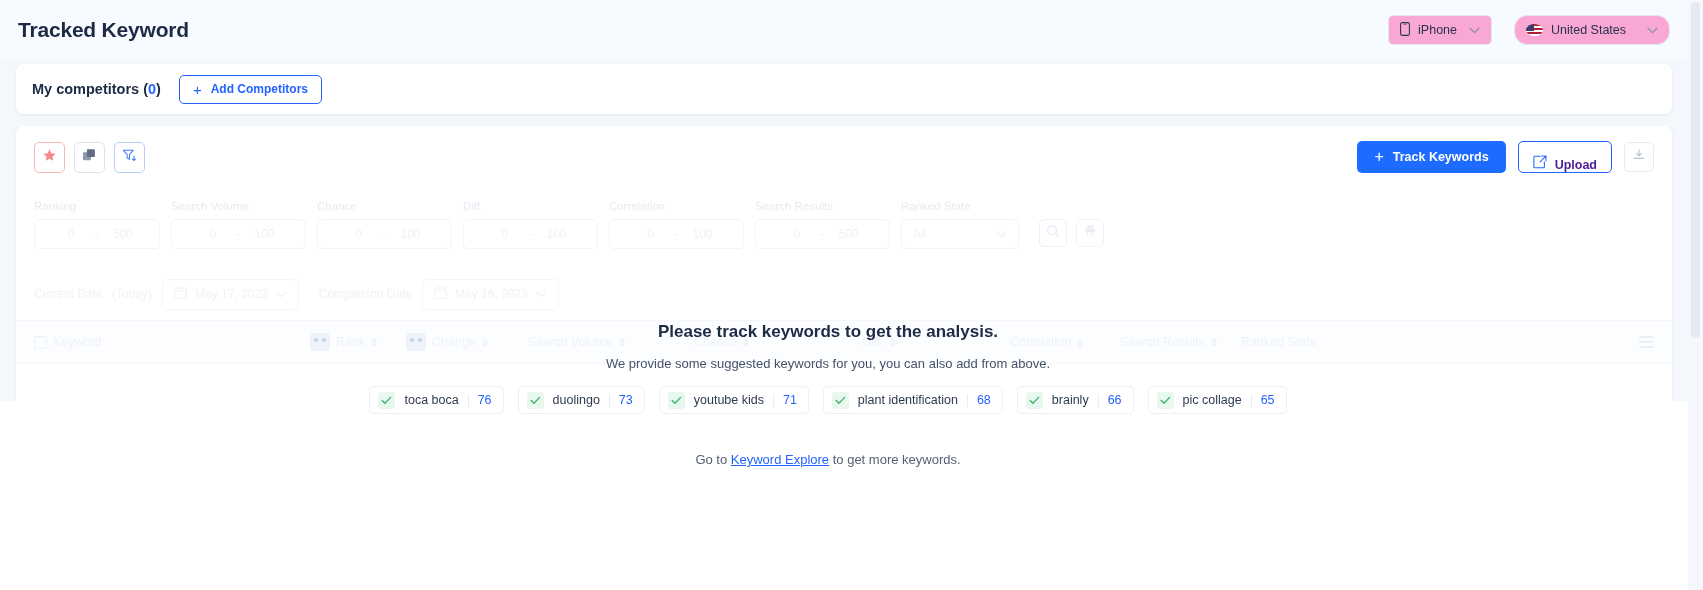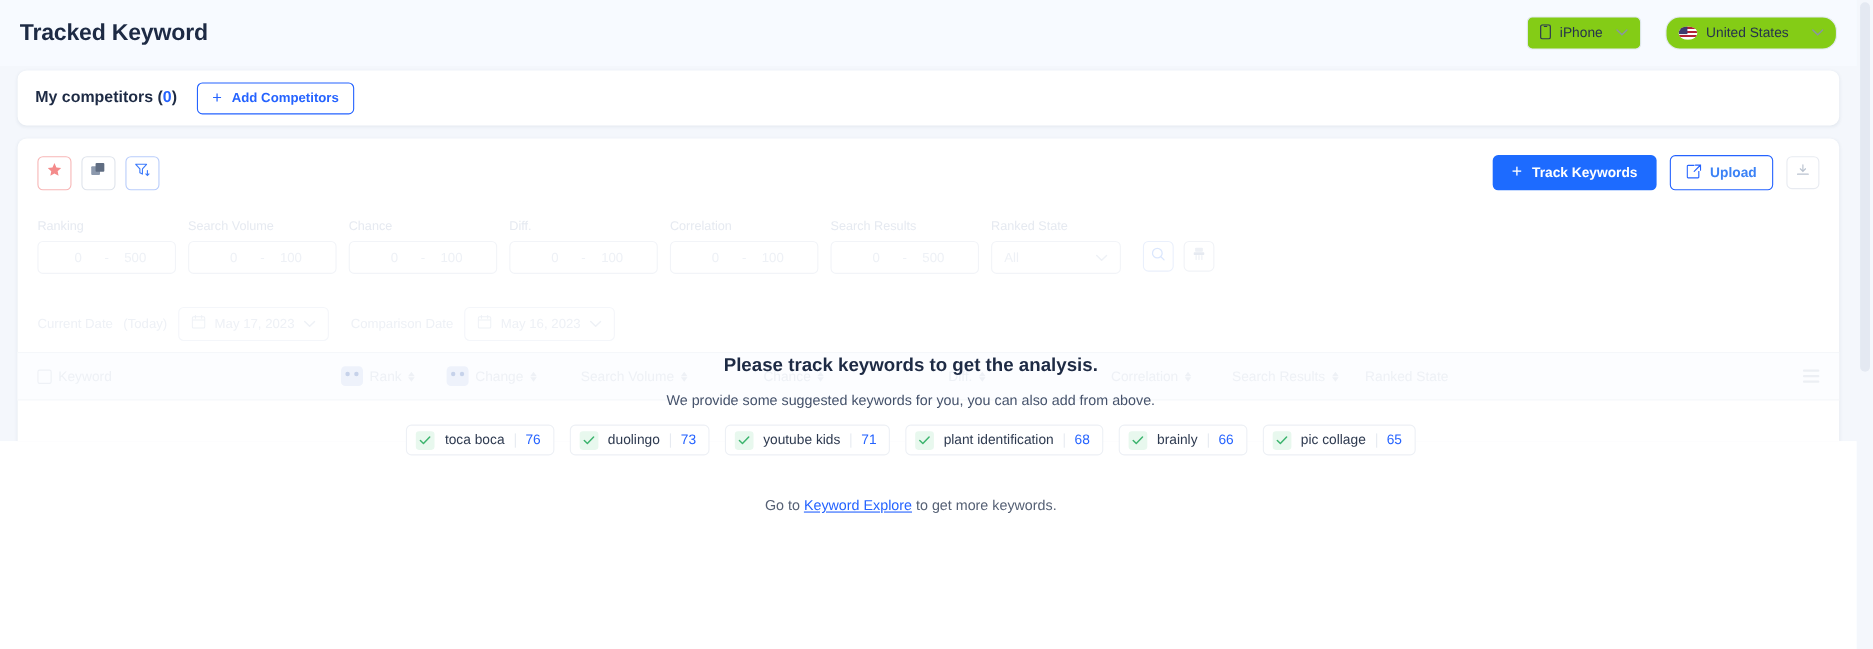--- a/index.html
+++ b/index.html
@@ -14,21 +14,21 @@
   
   .header {
     position: absolute; left: 0; top: 0; width: 1688px; height: 60px;
     background: #f7faff;
     display: flex; align-items: center; justify-content: space-between;
     padding: 0 18px 0 18px;
   }
   .page-title { font-size: 21px; font-weight: bold; color: #1d2a44; letter-spacing: -0.2px; }
   .header-right { display: flex; align-items: center; gap: 22px; }
   .selector {
-    height: 30px; background: #84cc16; border: 1px solid #e3e9f2; border-radius: 5px;
+    height: 30px; background: #f9a8d4; border: 1px solid #e3e9f2; border-radius: 5px;
     display: flex; align-items: center; gap: 8px; padding: 0 11px;
     font-size: 12.5px; color: #26334d; cursor: pointer;
   }
   .selector .chev { color: #8a94a6; font-size: 10px; margin-left: 4px; }
   .sel-device { min-width: 92px; }
   .sel-country { min-width: 156px; border-radius: 13px; }
   .sel-country .lbl { flex: 1; }
   .flag { width: 17px; height: 12px; border-radius: 50%; overflow: hidden; position: relative; flex: 0 0 auto; background:#fff; }
   .flag .stripes { position:absolute; inset:0;
     background: repeating-linear-gradient(to bottom, #b22234 0 2px, #fff 2px 4px); }
@@ -74,22 +74,22 @@
   .searchbox input::placeholder { color: #c3cad6; }
   .toolbar-right { margin-left: auto; display: flex; align-items: center; gap: 12px; }
   .btn-track {
     height: 32px; background: #1d6bff; border-radius: 5px; color: #fff;
     font-size: 12.5px; font-weight: bold; display: flex; align-items: center;
     gap: 9px; padding: 0 17px; cursor: pointer; border: none; font-family: inherit;
   }
   .btn-track .plus { font-size: 16px; font-weight: normal; }
   .btn-upload {
     height: 32px; background: #fff; border: 1px solid #2563ff; border-radius: 5px;
-    color: #3b82f6; font-size: 12.5px; font-weight: bold;
-    display: flex; align-items: center; gap: 8px; padding: 0 14px; cursor: pointer;
+    color: #4c1d95; font-size: 12.5px; font-weight: bold;
+    display: flex; align-items: flex-end; gap: 8px; padding: 0 14px; cursor: pointer;
     font-family: inherit;
   }
   .btn-download {
     width: 30px; height: 30px; border: 1px solid #e8ebf1; border-radius: 5px;
     background: #fff; display: flex; align-items: center; justify-content: center;
     cursor: pointer;
   }
 
   
   .filters { position: absolute; left: 0; top: 62px; width: 100%; height: 80px;

